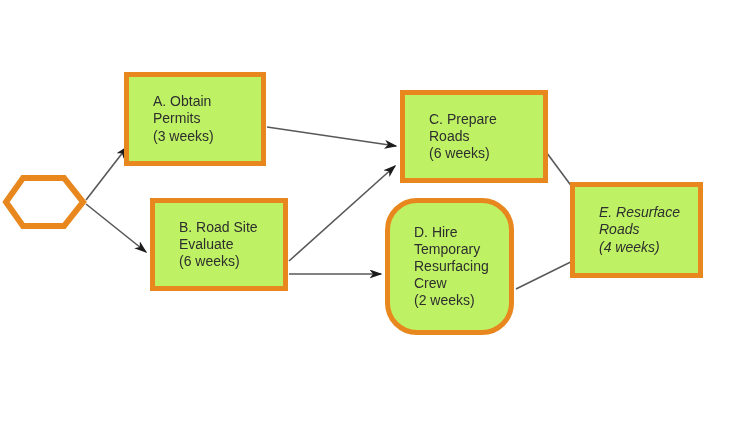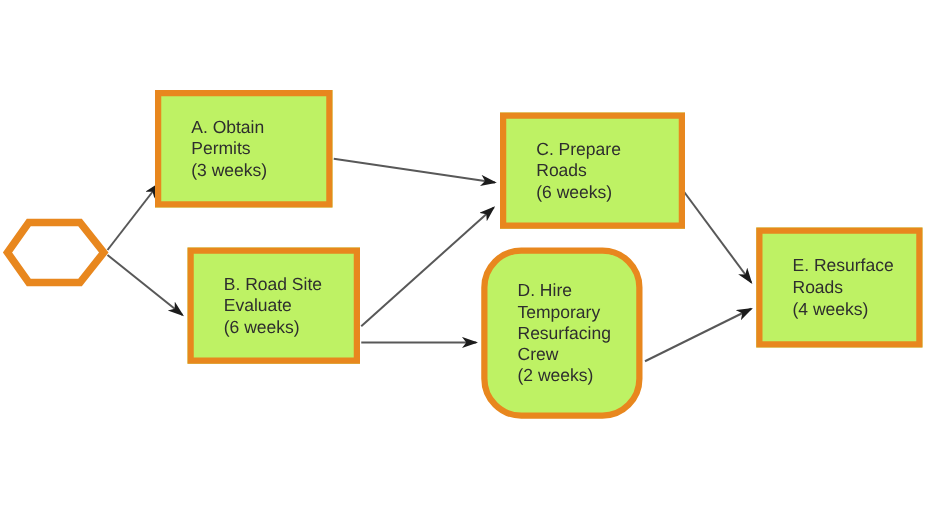--- a/index.html
+++ b/index.html
@@ -30,21 +30,21 @@
     line-height:1.22;
     white-space:pre-line;
     padding-left:24px;
     padding-right:4px;
   }
   .node span{white-space:pre-line;}
   .box-a{left:124px;top:72px;width:142px;height:94px;}
   .box-b{left:150px;top:198px;width:138px;height:93px;}
   .box-c{left:400px;top:90px;width:148px;height:93px;}
   .box-d{left:385px;top:198px;width:129px;height:137px;border-radius:32px;}
-  .box-e{left:605px;top:182px;width:133px;height:96px;}
+  .box-e{left:570px;top:182px;width:133px;height:96px;font-style:italic;}
   .start-label{
     position:absolute;
     left:4px;top:177px;width:80px;height:50px;
     display:flex;align-items:center;justify-content:center;
     color:var(--text-color);
     font-size:17px;
   }
   svg line{stroke:var(--arrow-line);stroke-width:1.6;}
   svg .hex{stroke:var(--node-border);stroke-width:6;fill:#ffffff;}
   svg marker path{fill:var(--arrow-head);}

